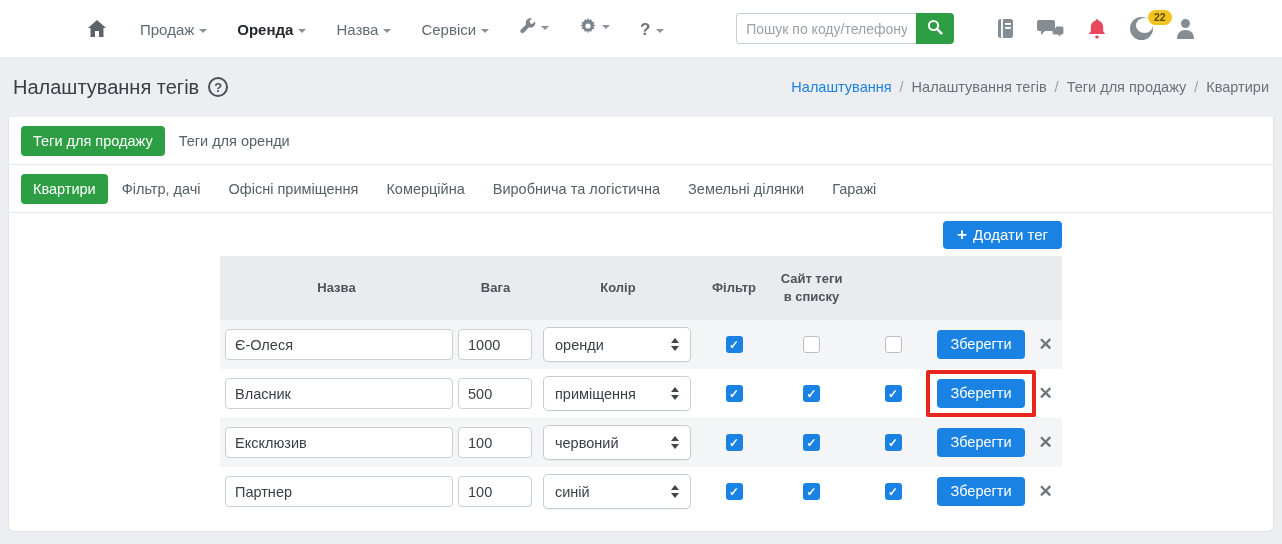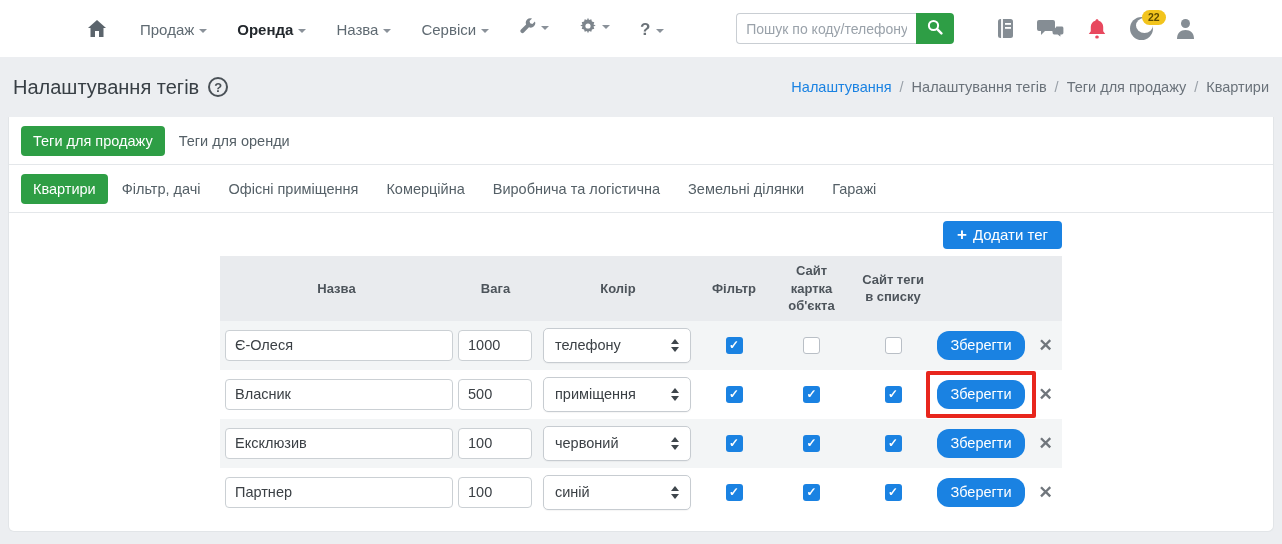--- a/index.html
+++ b/index.html
@@ -38,21 +38,21 @@
   .search-btn{
     width:38px; height:31px; border:none; border-radius:0 4px 4px 0;
     background:var(--green); display:flex; align-items:center; justify-content:center; cursor:pointer;
   }
   .nav-right{ display:flex; align-items:center; gap:23px; }
   .tool-ic{ position:relative; display:inline-flex; cursor:pointer; }
   .crescent{ position:relative; width:23px; height:23px; }
   .crescent .c1{ position:absolute; inset:0; border-radius:50%; background:#858d94; }
   .crescent .c2{ position:absolute; top:1px; left:6px; width:17px; height:15px; border-radius:50%; background:#fff; }
   .badge{
-    position:absolute; top:-7px; left:12px;
+    position:absolute; top:-7px; left:18px;
     background:var(--badge); color:#5f4c00; font-size:10.5px; font-weight:700;
     border-radius:8px; padding:2px 6px; line-height:1;
   }
   
   .page-head{
     height:60px; display:flex; align-items:center; justify-content:space-between;
     padding:0 13px;
   }
   .page-title{ display:flex; align-items:center; gap:9px; font-size:20px; font-weight:400; color:#383f45; }
   .help-circle{
@@ -118,21 +118,21 @@
   .sel-arrows{ display:flex; flex-direction:column; gap:3px; }
   .sel-arrows .up{ width:0;height:0;border-left:4px solid transparent;border-right:4px solid transparent;border-bottom:5px solid #3f464c; }
   .sel-arrows .down{ width:0;height:0;border-left:4px solid transparent;border-right:4px solid transparent;border-top:5px solid #3f464c; }
   .checkbox{
     width:17px; height:17px; border-radius:3px; cursor:pointer;
     display:flex; align-items:center; justify-content:center;
   }
   .checkbox.checked{ background:var(--blue); color:#fff; font-size:12px; font-weight:700; line-height:1; }
   .checkbox.unchecked{ background:#fff; border:1px solid #b9bfc6; }
   .btn-save{
-    background:var(--blue); color:#fff; border:none; border-radius:12px;
+    background:var(--blue); color:#fff; border:none; border-radius:4px;
     font-size:14.5px; font-family:"Liberation Sans",sans-serif;
     padding:6px 13px 7px; cursor:pointer; position:relative; z-index:1;
   }
   .save-wrap{ position:relative; display:inline-flex; }
   .ring{
     position:absolute; top:-9px; left:-11px; right:-11px; bottom:-9px;
     border:4px solid var(--annot); border-radius:2px; pointer-events:none; z-index:2;
   }
   .close-x{ color:#70767c; font-size:17px; font-weight:700; cursor:pointer; }
 </style>
@@ -264,36 +264,35 @@
         <span>Додати тег</span>
       </button>
     </div>
 
     <div>
       <div class="trow thead" id="table-head">
           <div class="th">Назва</div>
           <div class="th">Вага</div>
           <div class="th">Колір</div>
           <div class="th">Фільтр</div>
-          <div class="th">Сайт картка об'єкта</div>
           <div class="th">Сайт теги в списку</div>
           <div class="th"></div>
           <div class="th"></div>
         </div>
       <div id="table-body">
           <div class="trow data-row striped">
             <div class="cell left">
               <input class="txt-input name-input" type="text" value="Є-Олеся" style="">
             </div>
             <div class="cell left">
               <input class="txt-input weight-input" type="text" value="1000" style="">
             </div>
             <div class="cell left">
               <div class="select">
-                <span>телефону</span>
+                <span>оренди</span>
                 <span class="sel-arrows">
                   <span class="up"></span>
                   <span class="down"></span>
                 </span>
               </div>
             </div>
             <div class="cell">
               <span class="checkbox checked">✓</span>
             </div>
             <div class="cell">

